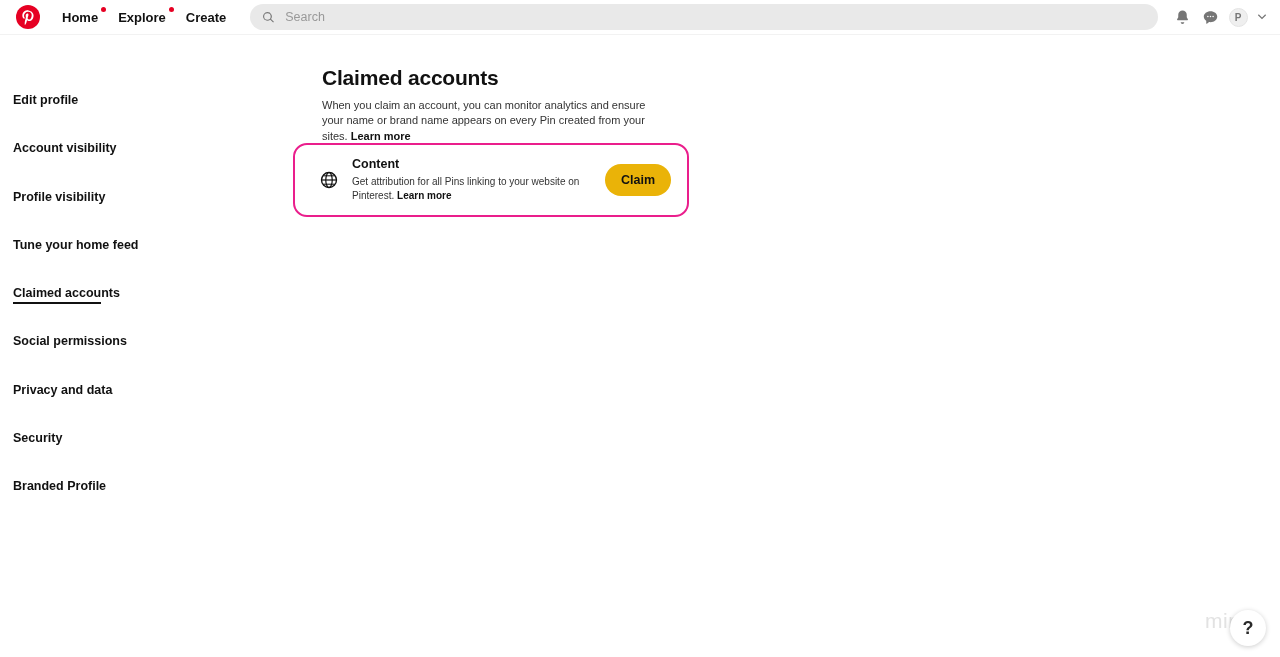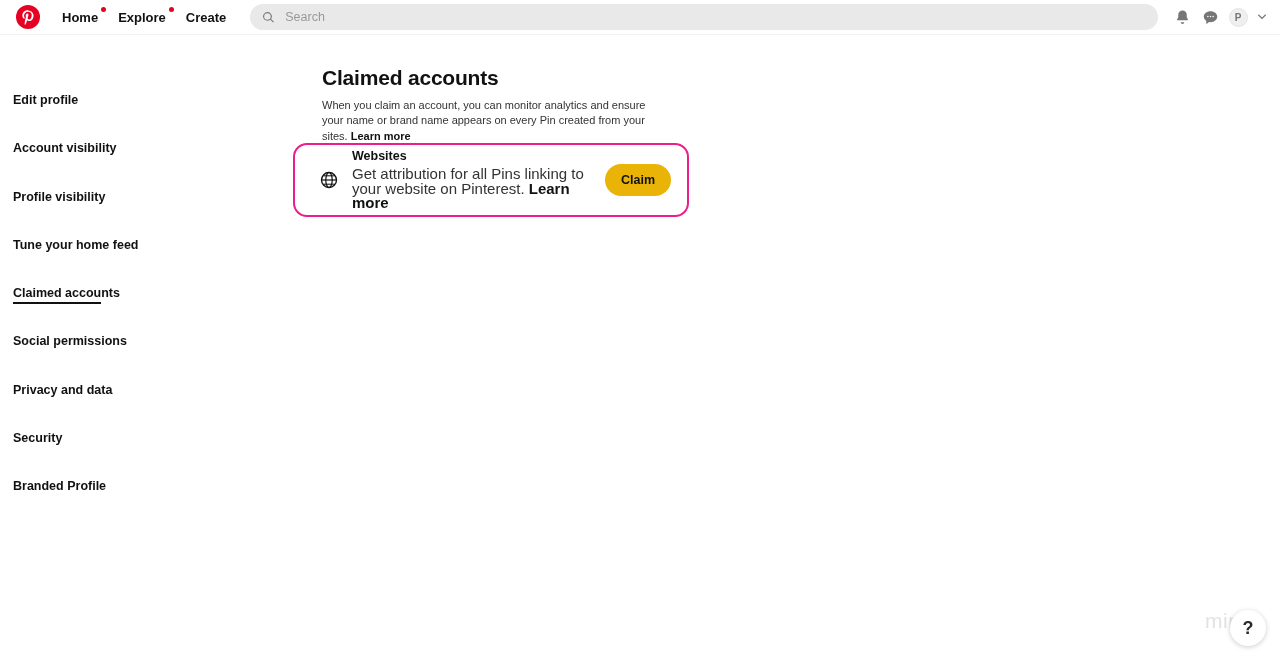--- a/index.html
+++ b/index.html
@@ -114,21 +114,21 @@
     display: flex; align-items: center;
     padding: 0 16px 0 25px;
   }
   .globe-icon { flex: 0 0 auto; margin-right: 14px; display: flex; }
   .card-text { flex: 1 1 auto; }
   .card-title {
     font-size: 12.5px; font-weight: bold; color: #111111;
     margin-bottom: 4px;
   }
   .card-desc {
-    font-size: 15px; line-height: 14.5px; color: #333333;
+    font-size: 10px; line-height: 14.5px; color: #333333;
     width: 232px;
   }
   .claim-btn {
     flex: 0 0 auto;
     background: #eab308; color: #111111;
     border: 0; border-radius: 18px;
     font-family: "Liberation Sans", sans-serif;
     font-size: 12.5px; font-weight: bold;
     padding: 9px 16px;
     cursor: pointer;
@@ -253,21 +253,21 @@
     <span class="globe-icon">
       <svg width="18" height="18" viewBox="0 0 24 24" aria-hidden="true">
         <circle cx="12" cy="12" r="10" fill="none" stroke="#111111" stroke-width="1.8"></circle>
         <ellipse cx="12" cy="12" rx="4.3" ry="10" fill="none" stroke="#111111" stroke-width="1.6"></ellipse>
         <line x1="2" y1="12" x2="22" y2="12" stroke="#111111" stroke-width="1.6"></line>
         <line x1="4.2" y1="6.4" x2="19.8" y2="6.4" stroke="#111111" stroke-width="1.4"></line>
         <line x1="4.2" y1="17.6" x2="19.8" y2="17.6" stroke="#111111" stroke-width="1.4"></line>
       </svg>
     </span>
     <div class="card-text">
-      <div class="card-title">Websites</div>
+      <div class="card-title">Content</div>
       <div class="card-desc">
         <span>Get attribution for all Pins linking to your website on Pinterest. </span><span class="inline-link">Learn more</span>
       </div>
     </div>
     <button class="claim-btn">Claim</button>
   </div>
 </div>
 
 <div class="watermark">miro</div>
 <div class="help-btn">?</div>

